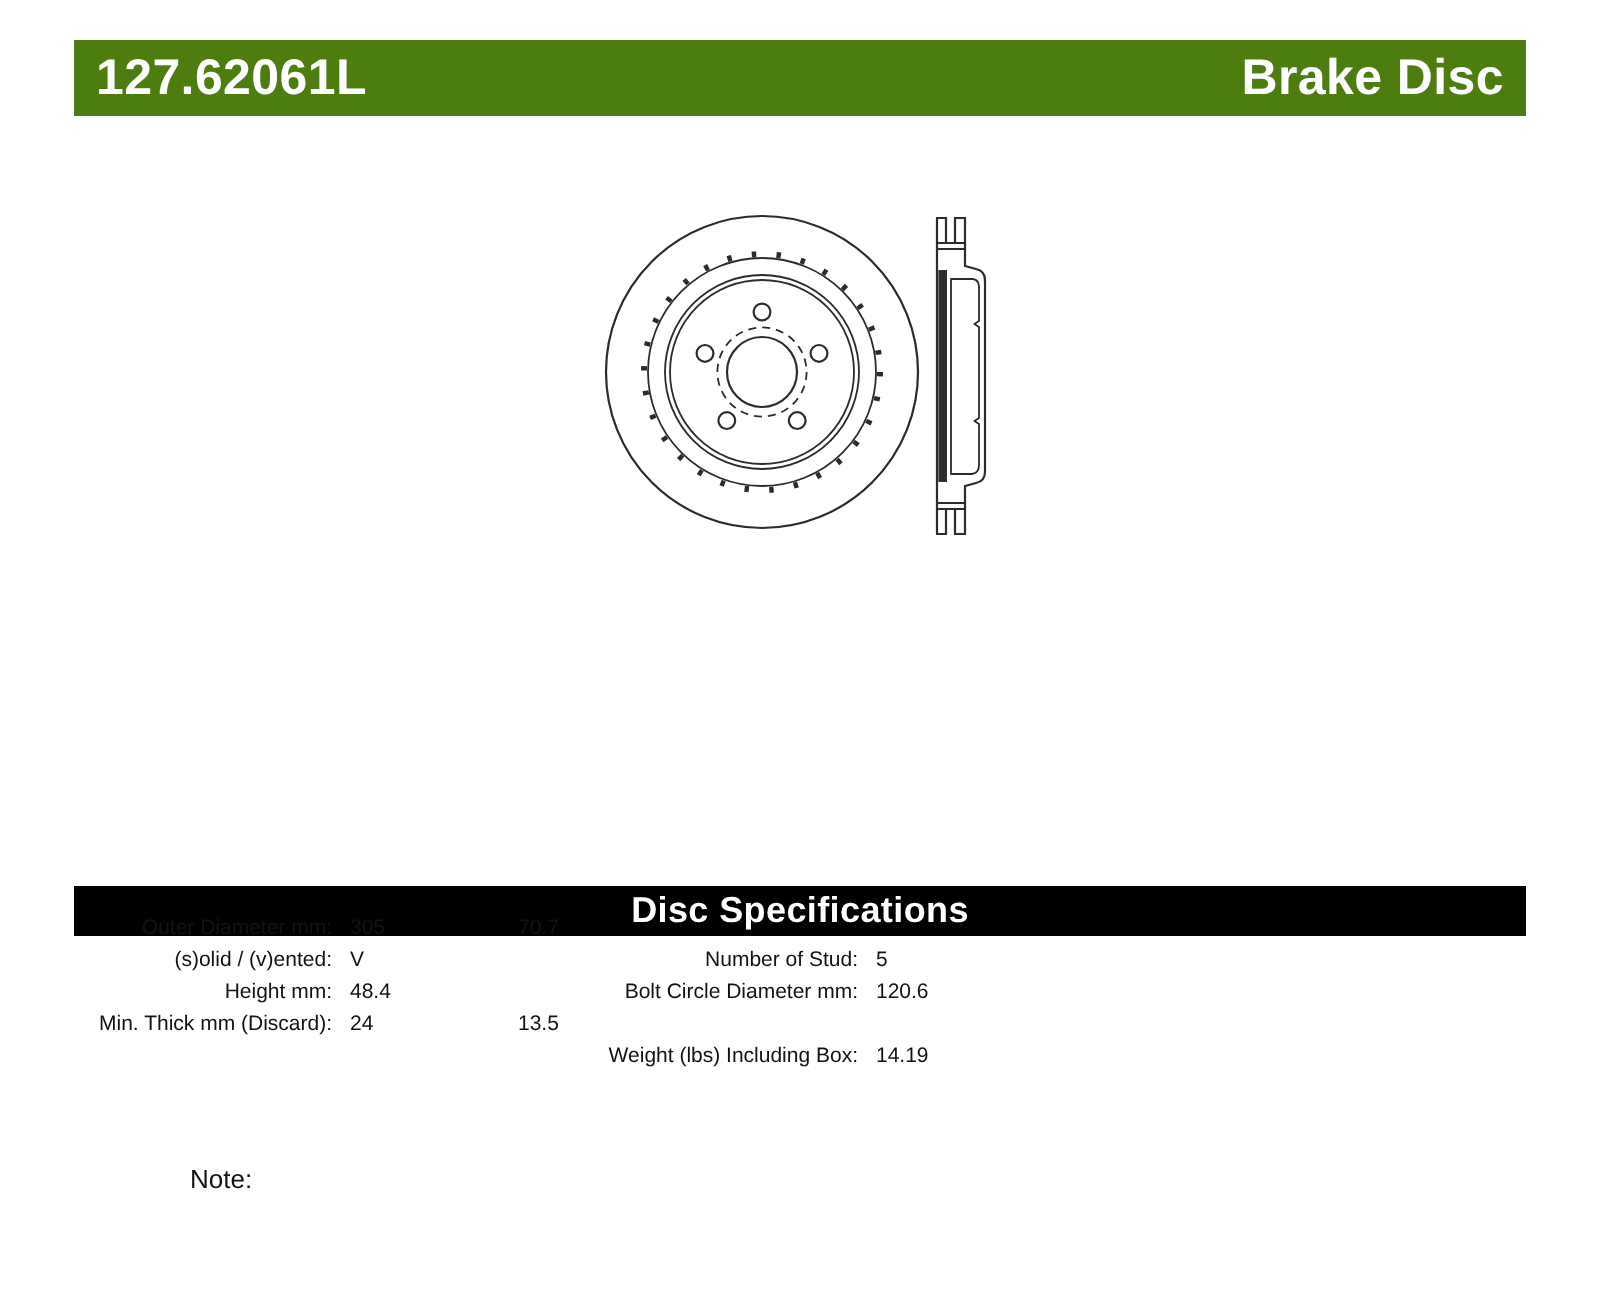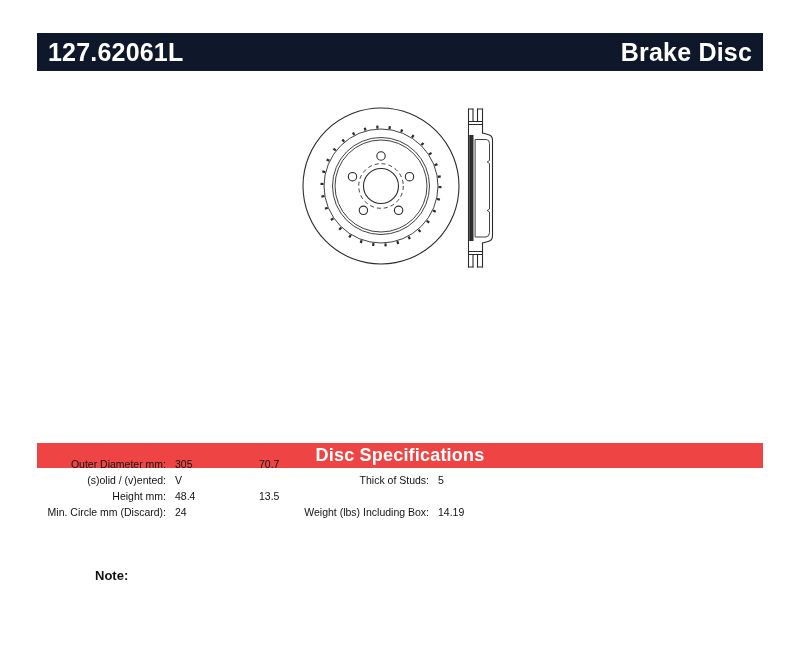--- a/index.html
+++ b/index.html
@@ -1,41 +1,41 @@
 <!DOCTYPE html>
 <html><head>
 <meta charset="utf-8">
 <style>
   html,body{margin:0;padding:0;background:#ffffff;}
   .page{
     position:relative;width:800px;height:655px;background:#ffffff;overflow:hidden;
     font-family:"Liberation Sans",sans-serif;color:#111111;
   }
   .topbar{
-    position:absolute;left:37px;top:33px;width:726px;height:38px;background:#0f172a;
+    position:absolute;left:37px;top:20px;width:726px;height:38px;background:#4d7c0f;
     color:#ffffff;display:flex;justify-content:space-between;align-items:center;
     padding:0 11px;box-sizing:border-box;font-weight:bold;font-size:25px;letter-spacing:.2px;
   }
   .specbar{
-    position:absolute;left:37px;top:443px;width:726px;height:25px;background:#ef4444;
+    position:absolute;left:37px;top:443px;width:726px;height:25px;background:#000000;
     color:#ffffff;display:flex;justify-content:center;align-items:center;
     font-weight:bold;font-size:18px;letter-spacing:.2px;
   }
   .drawing{position:absolute;left:270px;top:90px;width:260px;height:190px;}
   .spec-col{position:absolute;top:456px;font-size:10.5px;font-weight:normal;color:#121212;}
   .spec-row{display:flex;align-items:center;height:15.9px;white-space:nowrap;}
   .lbl{text-align:right;white-space:nowrap;}
   .col1 .lbl{width:146px;}
   .col2 .lbl{width:179px;}
   .col3 .lbl{width:113px;}
   .val{margin-left:9px;white-space:nowrap;}
   .col1{left:20px;}
   .col2{left:250px;}
   .col3{left:540px;}
-  .note{position:absolute;left:95px;top:568px;font-size:13px;font-weight:bold;color:#111111;}
+  .note{position:absolute;left:95px;top:582px;font-size:13px;font-weight:normal;color:#111111;}
 </style>
 </head>
 <body>
 
 <div class="page">
 
   <header class="topbar">
     <span>127.62061L</span>
     <span>Brake Disc</span>
   </header>
@@ -117,32 +117,36 @@
     </div>
     <div class="spec-row">
       <span class="lbl">(s)olid / (v)ented:</span>
       <span class="val">V</span>
     </div>
     <div class="spec-row">
       <span class="lbl">Height mm:</span>
       <span class="val">48.4</span>
     </div>
     <div class="spec-row">
-      <span class="lbl">Min. Circle mm (Discard):</span>
+      <span class="lbl">Min. Thick mm (Discard):</span>
       <span class="val">24</span>
     </div>
   </div>
 
   <div class="spec-col col2">
     <div class="spec-row">
       <span class="val">70.7</span>
     </div>
     <div class="spec-row">
-      <span class="lbl">Thick of Studs:</span>
+      <span class="lbl">Number of Stud:</span>
       <span class="val">5</span>
+    </div>
+    <div class="spec-row">
+      <span class="lbl">Bolt Circle Diameter mm:</span>
+      <span class="val">120.6</span>
     </div>
     <div class="spec-row">
       <span class="val">13.5</span>
     </div>
     <div class="spec-row">
       <span class="lbl">Weight (lbs) Including Box:</span>
       <span class="val">14.19</span>
     </div>
   </div>
 

